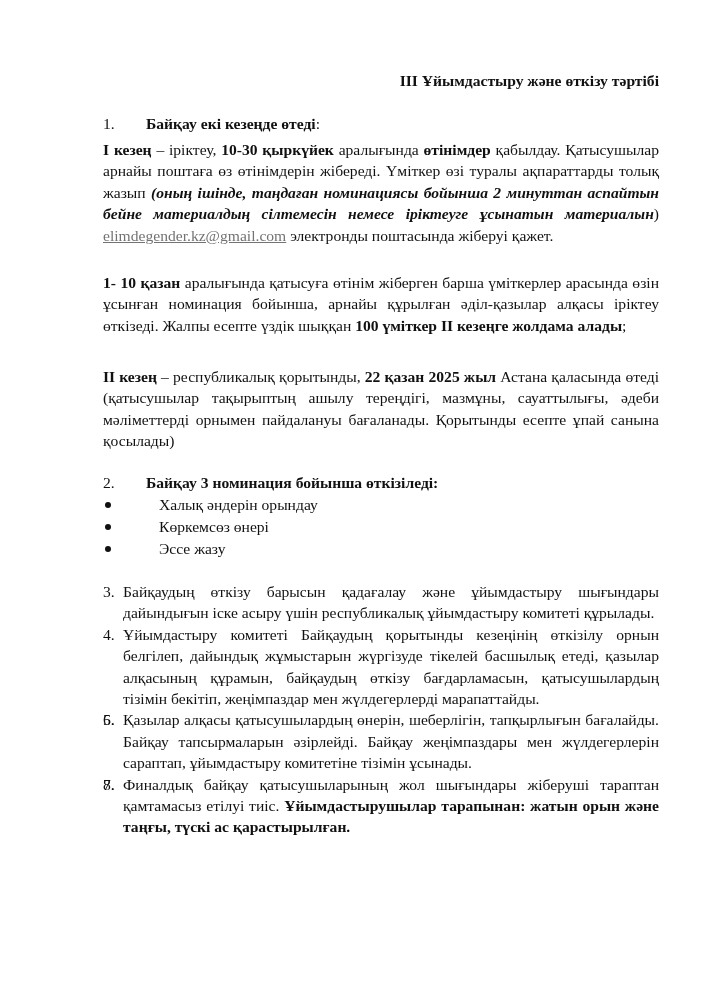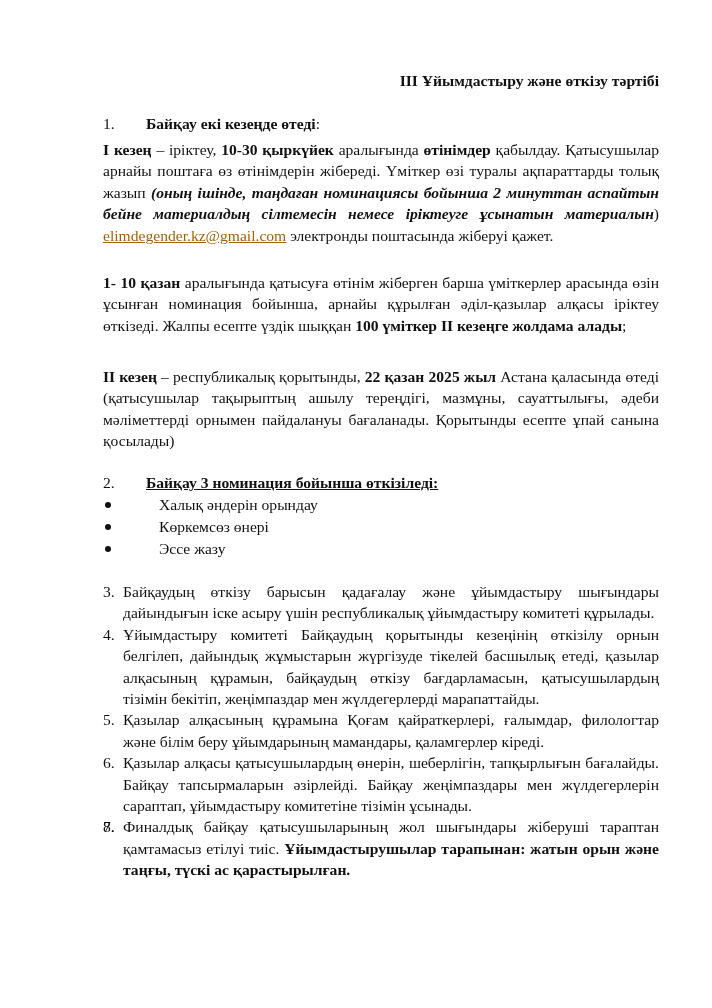--- a/index.html
+++ b/index.html
@@ -10,26 +10,26 @@
       font-family: "Liberation Serif", "DejaVu Serif", serif;
       font-size: 15.6px; line-height: 21.4px;
     }
     .title {
       position: absolute; left: 103px; width: 556px; top: 70px;
       text-align: right; font-weight: bold;
     }
     .heading-row { position: absolute; left: 103px; width: 556px; }
     .heading-row .num { position: absolute; left: 0; }
     .heading-row .txt { position: absolute; left: 43px; font-weight: bold; text-align: center; }
-    .heading-row .txt.u { text-decoration: underline; }
+    .heading-row .txt.u { }
     .para { position: absolute; left: 103px; width: 556px; text-align: justify; text-align-last: left; }
     .para.full { text-align-last: auto; }
     b { font-weight: bold; }
     .bi { font-weight: bold; font-style: italic; }
-    a.email { color: #a16207; text-decoration: underline; }
+    a.email { color: #737373; text-decoration: underline; }
     .bullet { position: absolute; left: 103px; width: 556px; }
     .bullet .dot { position: absolute; left: 2px; top: 8px; width: 6px; height: 6px; border-radius: 50%; background: #111; }
     .bullet .txt { position: absolute; left: 37px; margin-left: 19px; }
     .olist { position: absolute; left: 103px; width: 556px; }
     .oitem { position: relative; padding-left: 20px; text-align: justify; }
     .oitem .n { position: absolute; left: 0; top: 0; }
   </style>
 </head>
 <body>
 
@@ -73,21 +73,21 @@
   </div>
 
   <div class="olist" style="top:581px;">
     <div class="oitem">
       <span class="n">3.</span><span>Байқаудың өткізу барысын қадағалау және ұйымдастыру шығындары дайындығын іске асыру үшін республикалық ұйымдастыру комитеті құрылады.</span>
     </div>
     <div class="oitem">
       <span class="n">4.</span><span>Ұйымдастыру комитеті Байқаудың қорытынды кезеңінің өткізілу орнын белгілеп, дайындық жұмыстарын жүргізуде тікелей басшылық етеді, қазылар алқасының құрамын, байқаудың өткізу бағдарламасын, қатысушылардың тізімін бекітіп, жеңімпаздар мен жүлдегерлерді марапаттайды.</span>
     </div>
     <div class="oitem">
-      <span class="n">5.</span><span>Қазылар алқасының құрамына Қоғам қайраткерлері, ғалымдар, филологтар және білім беру ұйымдарының мамандары, қаламгерлер кіреді.</span>
+      <span class="n">5.</span>
     </div>
     <div class="oitem">
       <span class="n">6.</span><span>Қазылар алқасы қатысушылардың өнерін, шеберлігін, тапқырлығын бағалайды. Байқау тапсырмаларын әзірлейді. Байқау жеңімпаздары мен жүлдегерлерін сараптап, ұйымдастыру комитетіне тізімін ұсынады.</span>
     </div>
     <div class="oitem">
       <span class="n">7.</span>
     </div>
     <div class="oitem">
       <span class="n">8.</span><span>Финалдық байқау қатысушыларының жол шығындары жіберуші тараптан қамтамасыз  етілуі тиіс. </span><b>Ұйымдастырушылар тарапынан: жатын орын және таңғы, түскі ас қарастырылған.</b>
     </div>

